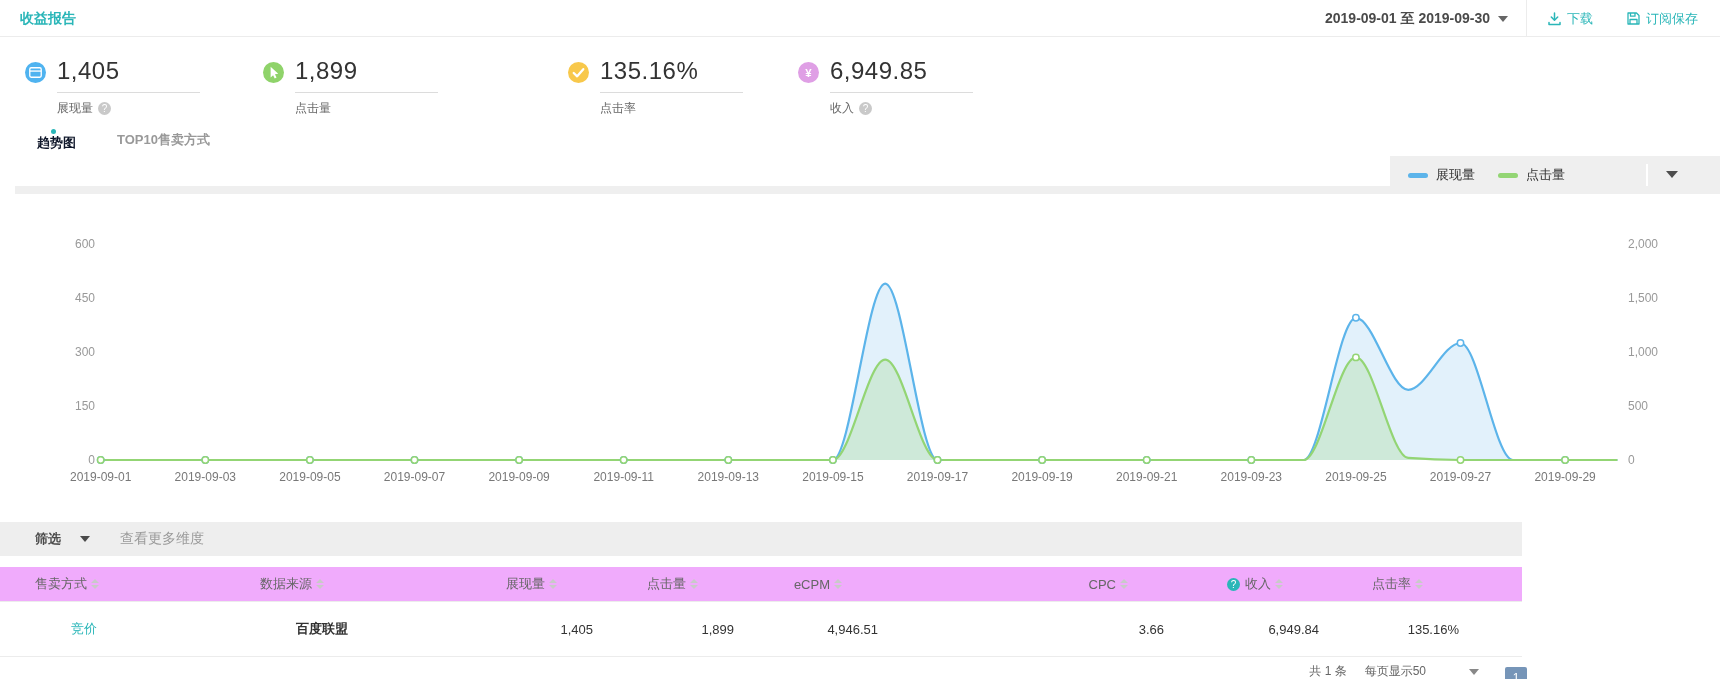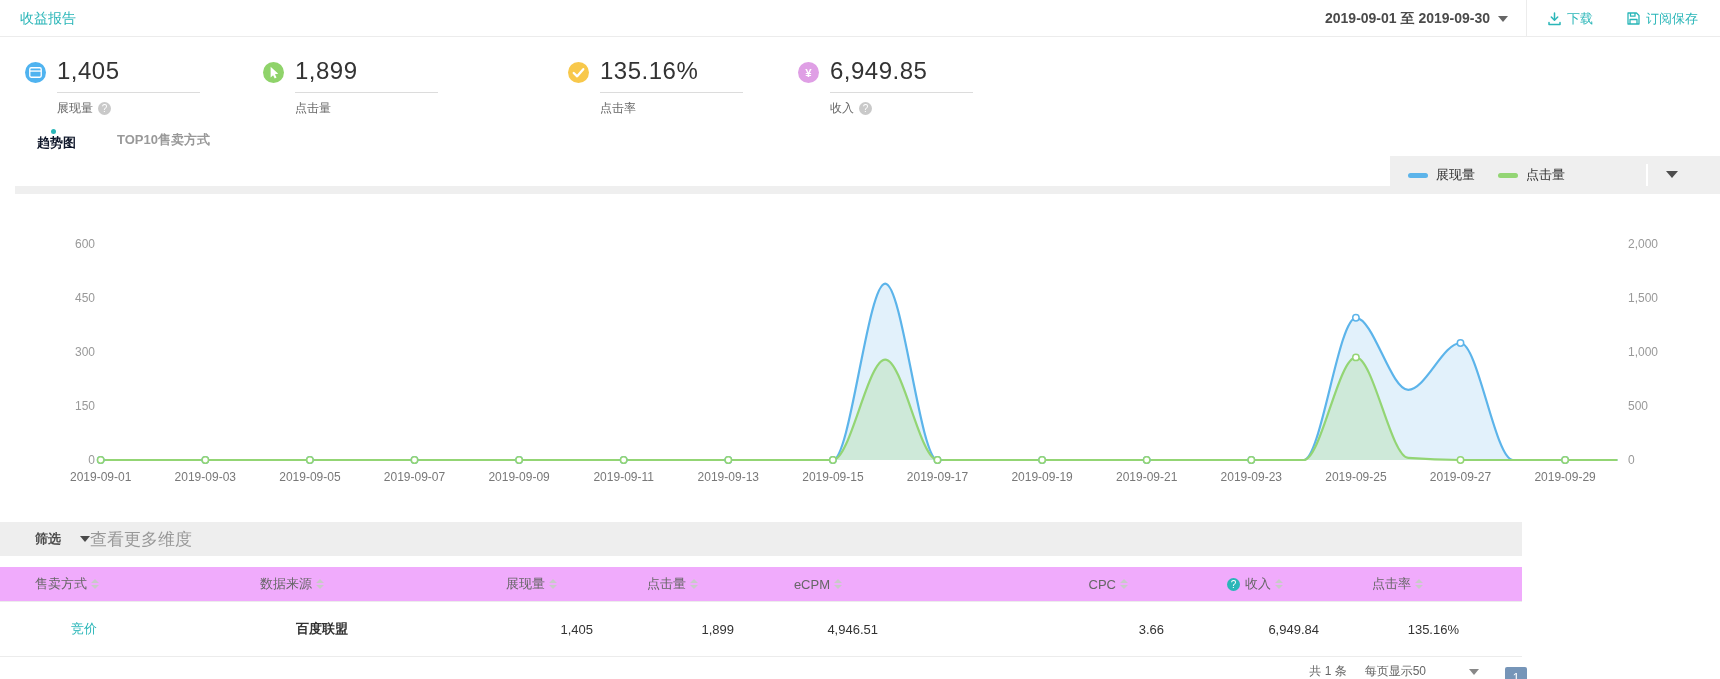--- a/index.html
+++ b/index.html
@@ -4,21 +4,21 @@
 <style>
   * { margin:0; padding:0; box-sizing:border-box; }
   html,body { width:1720px; height:679px; overflow:hidden; background:#fff;
     font-family:"Liberation Sans","DejaVu Sans",sans-serif; }
   .page { position:relative; width:1720px; height:679px; background:#fff; }
 
   
   .topbar { position:absolute; top:0; left:0; width:1720px; height:37px;
     border-bottom:1px solid #ececec; display:flex; align-items:center; }
   .page-title { position:absolute; left:20px; top:0; height:37px; line-height:37px;
-    color:#2ab6b8; font-size:14px; font-weight:normal; }
+    color:#2ab6b8; font-size:14px; font-weight:bold; }
   .topbar-right { position:absolute; right:0; top:0; height:37px; display:flex; align-items:center; }
   .date-range { display:flex; align-items:center; cursor:pointer; color:#4a4a4a;
     font-size:14px; font-weight:bold; margin-right:18px; }
   .caret-down { width:0; height:0; border-left:5px solid transparent; border-right:5px solid transparent;
     border-top:6px solid #666; margin-left:8px; display:inline-block; }
   .topbar-divider { width:1px; height:37px; background:#ececec; margin-right:20px; }
   .tool-link { display:flex; align-items:center; color:#2ab6b8; font-size:13px;
     margin-right:33px; cursor:pointer; text-decoration:none; }
   .tool-link svg { margin-right:5px; }
   .topbar-right .last { margin-right:22px; }
@@ -52,21 +52,21 @@
   .legend-divider { position:absolute; right:72px; top:8px; width:2px; height:22px; background:#fff; }
   .legend-caret { position:absolute; right:42px; top:15px; width:0; height:0; cursor:pointer;
     border-left:6px solid transparent; border-right:6px solid transparent; border-top:7px solid #4d4d4d; }
   .chart-svg { position:absolute; top:0; left:0; pointer-events:none; }
 
   
   .filter-bar { position:absolute; top:522px; left:0; width:1522px; height:34px; background:#eeeeee;
     display:flex; align-items:center; padding-left:35px; }
   .filter-button { display:flex; align-items:center; font-size:13px; font-weight:bold; color:#4a4a4a; cursor:pointer;gap:11px; }
   .filter-button .caret-down { border-top-color:#4a4a4a; }
-  .more-dims { font-size:17px; color:#999; cursor:pointer;font-family:Liberation Serif, serif; }
+  .more-dims { margin-left:30px; font-size:14px; color:#999; cursor:pointer;font-family:Liberation Serif, serif; }
 
   .data-table { position:absolute; top:567px; left:0; width:1522px; }
   .t-row { display:grid; grid-template-columns:260px 160px 137px 141px 144px 286px 155px 140px 1fr; }
   .t-head { height:35px; background:#f0abfc; border-bottom:1px solid #ececec; }
   .t-body { height:55px; background:#fff; border-bottom:1px solid #ececec;padding-left:36px; }
   .th, .td { display:flex; align-items:center; font-size:13px; color:#666; }
   .th { cursor:pointer; }
   .align-right { justify-content:flex-end; }
   .th:first-child, .td:first-child { padding-left:35px; }
   .td { color:#333; }

